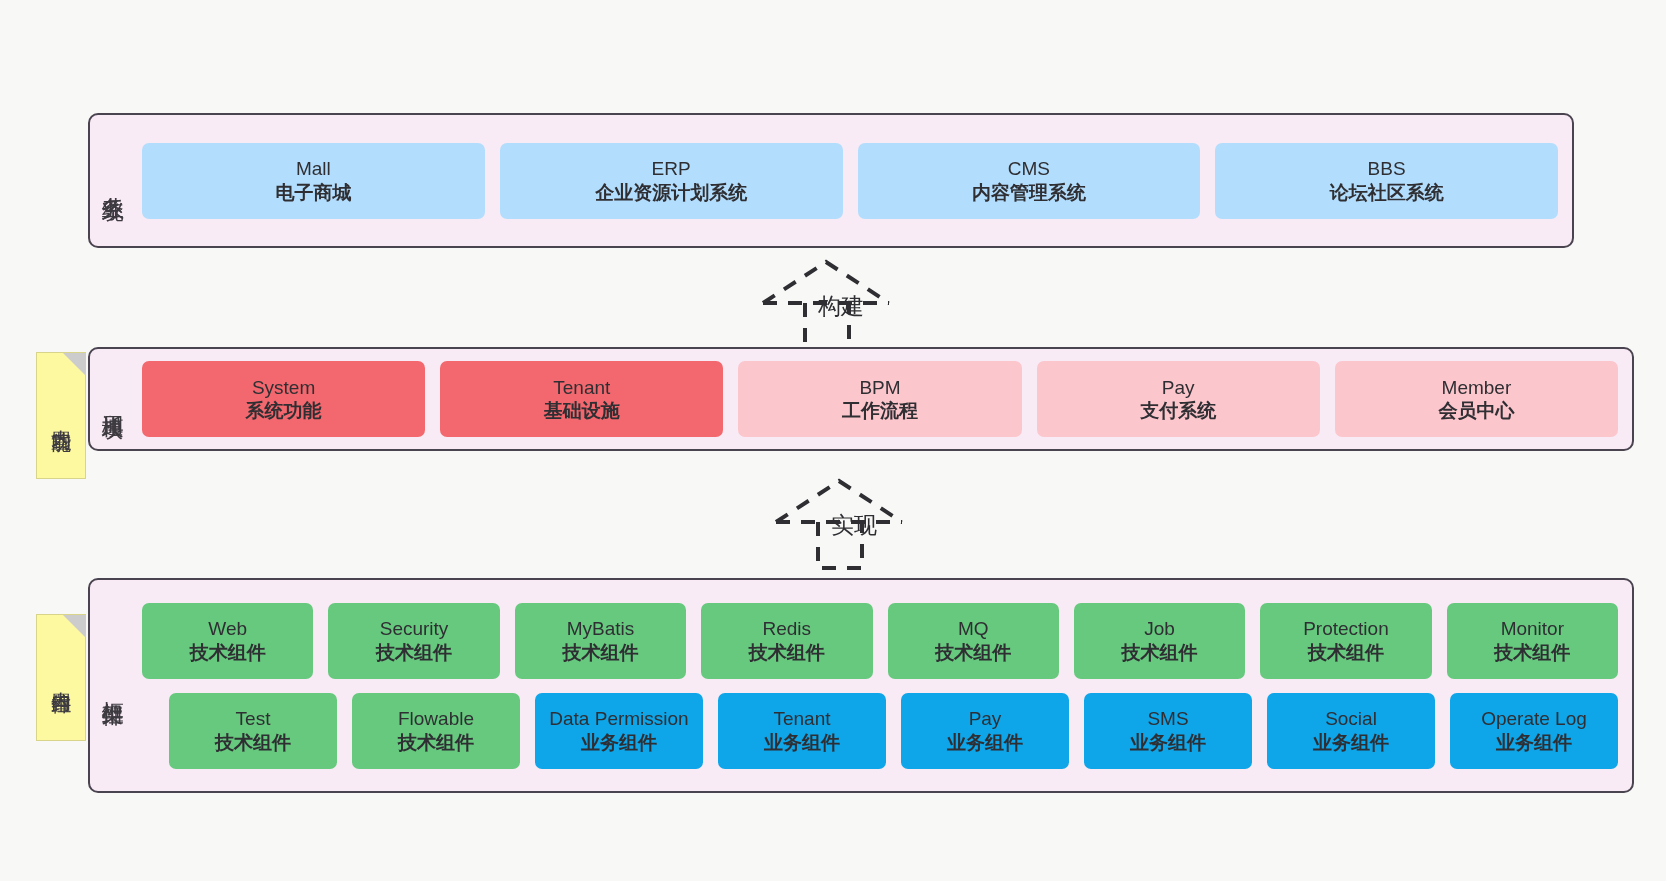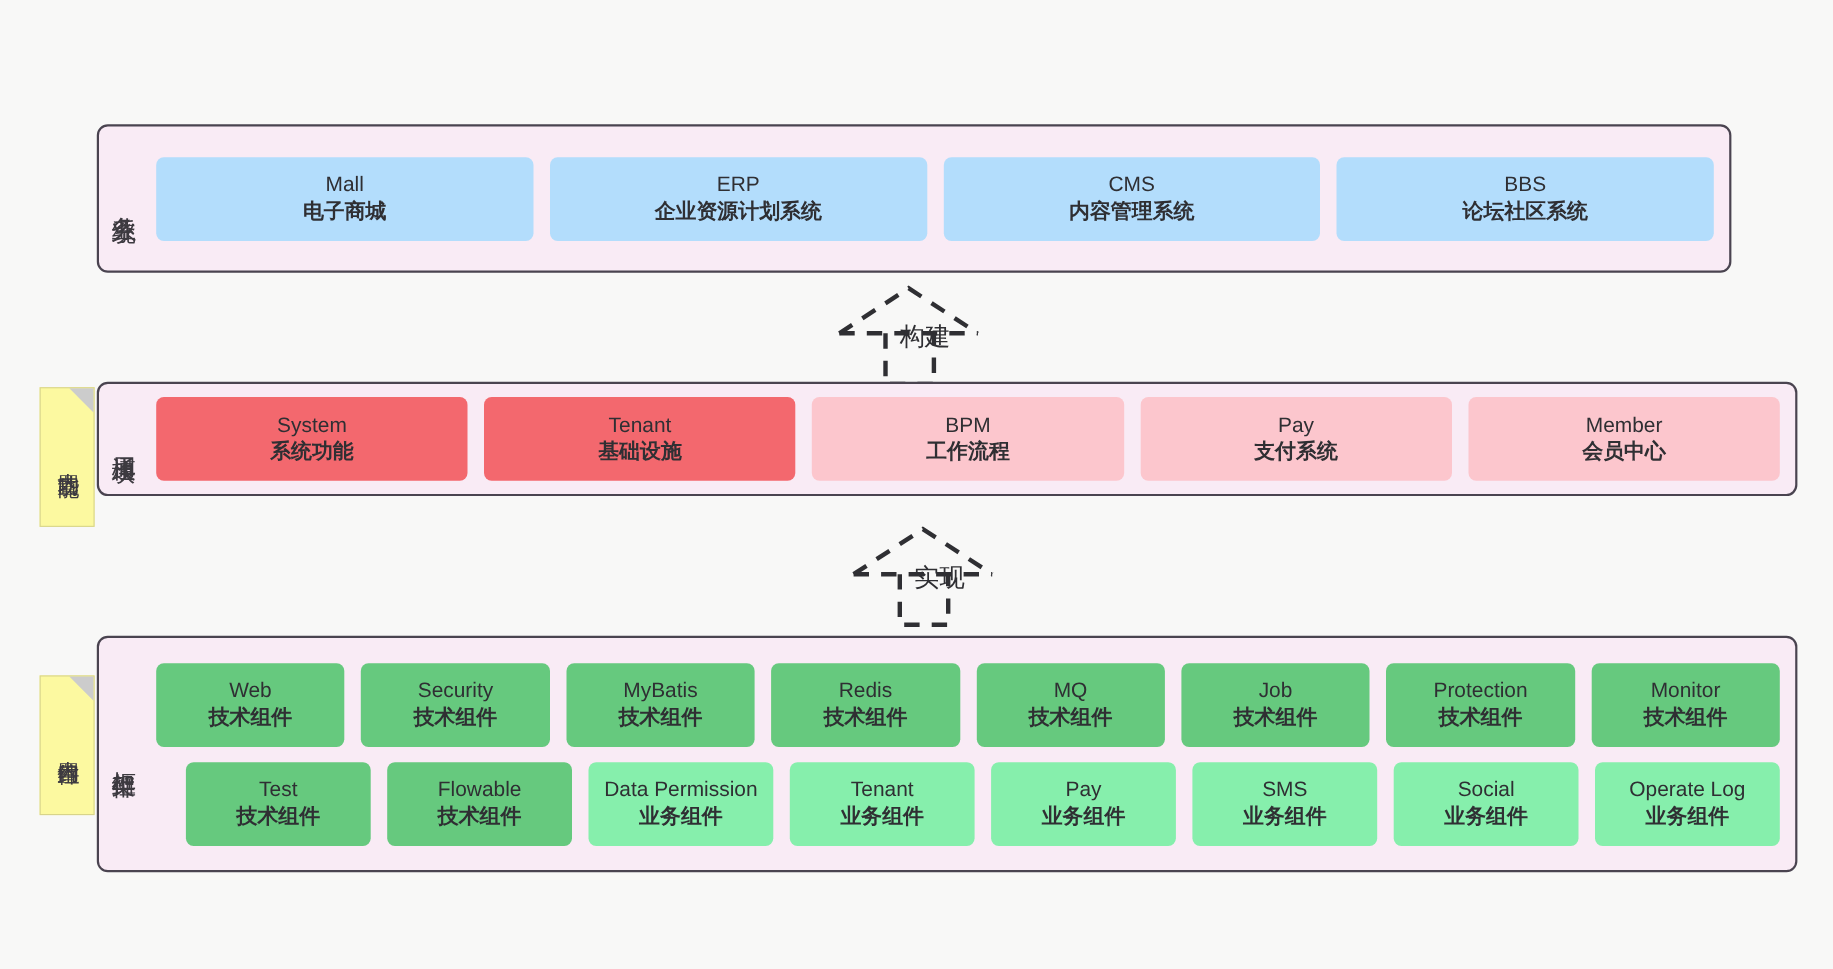--- a/index.html
+++ b/index.html
@@ -105,21 +105,21 @@
   
   #layer-framework {
     left: 88px;
     top: 578px;
     width: 1546px;
     height: 215px;
   }
   #layer-framework .layer-body { padding: 0 14px 0 6px; }
   #layer-framework .cell { height: 76px; justify-content: center; }
   .c-green  { background: #66c97e; }
-  .c-lgreen { background: #86efac; }
+  .c-lgreen { background: #0ea5e9; }
 
   
   .note {
     position: absolute;
     width: 50px;
     background: #fcf9a0;
     border: 1px solid #d8d48a;
     box-sizing: border-box;
     display: flex;
     align-items: center;

